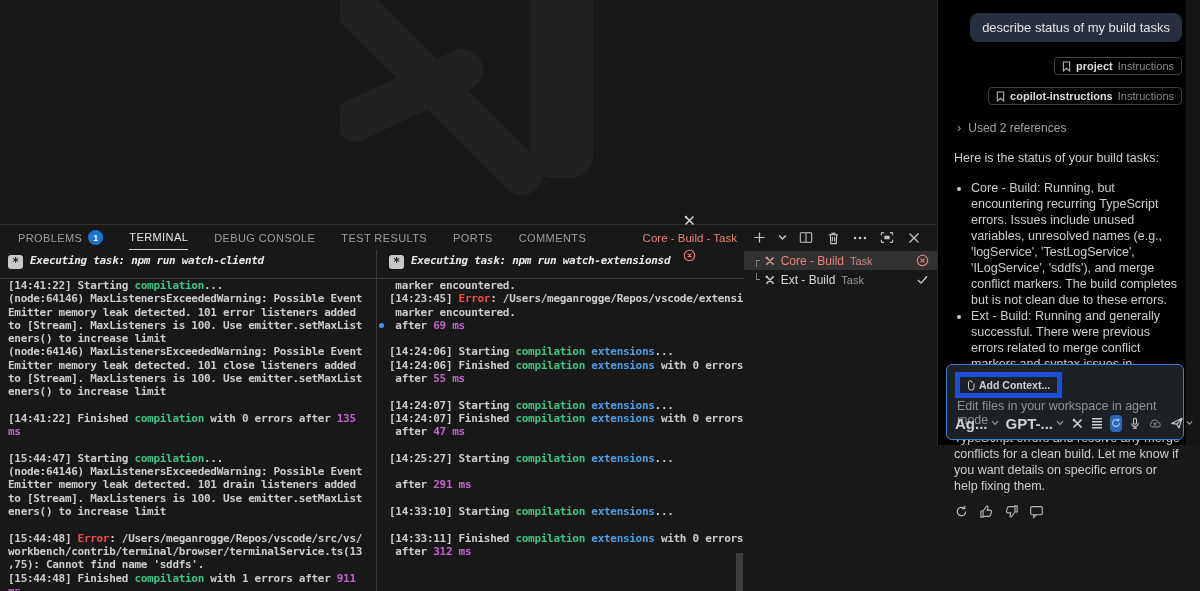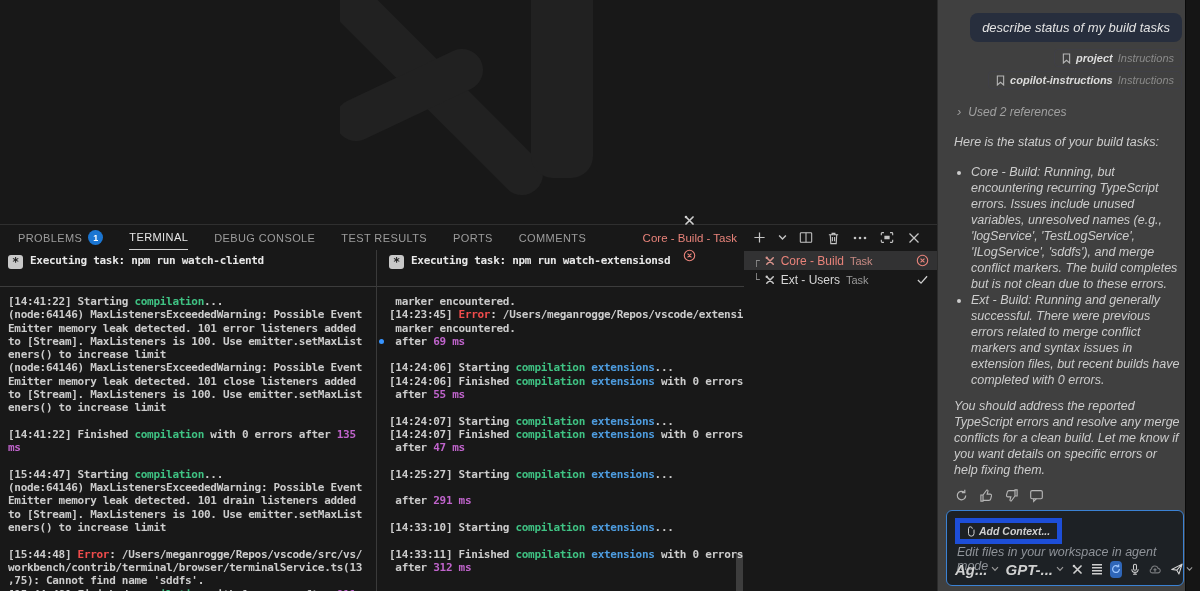--- a/index.html
+++ b/index.html
@@ -23,44 +23,44 @@
   svg.ic { display:block; }
   .err-circle { display:inline-flex; }
   
   .term-area { position:absolute; left:0; top:25px; right:0; bottom:0; display:flex; }
   .term-pane { position:relative; overflow:hidden; padding-top:4px; font-family:"DejaVu Sans Mono", monospace; font-size:11px; font-weight:bold; letter-spacing:-.3px; line-height:13.3px; color:#ccc; }
   .term-pane.left { width:377px; border-right:1px solid #3a3a3a; }
   .term-pane.right { width:367px; }
   .term-pane.left .tline { padding-left:8px; }
   .term-pane.right .tline { padding-left:12px; }
   .tline { position:relative; white-space:pre; overflow:hidden; }
-  .thead { color:#e8e8e8; border-bottom:1px solid #3c3c3c; padding-bottom:17px; margin-bottom:8px; }
+  .thead { color:#e8e8e8; border-bottom:1px solid #3c3c3c; padding-bottom:9px; margin-bottom:0;font-style:italic; }
   .task-badge { display:inline-flex; align-items:center; justify-content:center; width:15px; height:14px; background:#c8c8c8; color:#1d1d1d; border-radius:3px; margin-right:7px; font-size:12px; line-height:14px; vertical-align:-2px; }
   .tdot::before { content:""; position:absolute; left:2px; top:4px; width:5px; height:5px; border-radius:50%; background:#3794ff; }
   .c-fg{color:#ccc} .c-hdr{color:#e8e8e8}
   .c-green{color:#3fc283} .c-blue{color:#4e9de0} .c-purple{color:#c064cc} .c-red{color:#f14c4c}
   .term-scrollbar { position:absolute; right:1px; bottom:0; width:7px; height:38px; background:#515151; opacity:.65; }
   
   .task-list { width:193px; padding-top:1px; }
   .task-row { display:flex; align-items:center; height:19px; padding:0 8px 0 9px; font-size:12px; cursor:pointer; }
   .task-row.selected { background:#323233; }
   .task-branch { font-family:"DejaVu Sans Mono", monospace; color:#8a8a8a; font-size:11px; margin-right:4px; }
   .task-tools { margin-right:5px; display:flex; }
   .task-name { margin-right:6px; }
   .task-row.selected .task-name { color:#e8837a; }
   .task-row .task-name { color:#d6d6d6; }
   .task-kind { font-size:11px; color:#9a9a9a; }
   .task-row.selected .task-kind { color:#c68a83; }
   .task-status { margin-left:auto; display:flex; }
   
-  .chat { position:absolute; left:937px; top:0; width:263px; height:591px; background:#404040; border-left:1px solid #2b2b2b;font-style:italic; }
+  .chat { position:absolute; left:937px; top:0; width:263px; height:445px; background:#000000; border-left:1px solid #2b2b2b; }
   .chat-gutter { position:absolute; right:0; top:0; width:15px; height:100%; background:#151515; border-left:1px solid #0a0a0a; }
   .chat-content { position:absolute; left:0; top:0; right:15px; bottom:0; padding:13px 3px 0 13px; display:flex; flex-direction:column; font-size:12.5px; color:#ccc; }
   .bubble { align-self:flex-end; background:#272e3d; border-radius:8px; padding:7px 12px; font-size:13px; color:#e3e3e3; margin-bottom:7px; max-width:225px; }
-  .chip { align-self:flex-end; display:flex; align-items:center; gap:5px; border:1px solid #3f3f46; border-radius:4px; padding:2px 7px; margin-bottom:4px; font-size:11px; cursor:pointer; }
+  .chip { align-self:flex-end; display:flex; align-items:center; gap:5px; border:1px solid #3f3f46; border-radius:4px; padding:2px 7px; margin-bottom:4px; font-size:11px; cursor:pointer;margin-top:8px; }
   .chip-name { color:#dcdcdc; font-weight:bold; }
   .chip-kind { color:#8a8a8a; }
   .refs { display:flex; align-items:center; gap:7px; color:#a0a0a0; font-size:12px; margin:11px 0 0 6px; cursor:pointer; }
   .refs-chev { color:#a0a0a0; font-size:13px; }
   .intro { margin:15px 0 0 3px; line-height:16px; }
   .chat ul { margin:14px 0 0 3px; padding-left:17px; list-style:disc; }
   .chat li { line-height:16px; margin-bottom:0; color:#ccc; }
   .closing { margin:10px 0 0 3px; line-height:16px; }
   .resp-actions { display:flex; gap:7px; margin:7px 0 0 1px; }
   .resp-actions .icon-btn { color:#b6b6b6; }
@@ -359,21 +359,21 @@
             </span>
           </div>
           <div class="task-row">
             <span class="task-branch">└</span>
             <span class="task-tools">
               <svg class="ic" width="12" height="12" viewBox="0 0 14 14" fill="none" stroke="#c8c8c8" stroke-width="1.8" stroke-linecap="round">
                 <path d="M3.2 10.8 10.8 3.2M3.2 3.2l7.6 7.6"></path>
                 <circle cx="3.2" cy="3.2" r="1.4" fill="#c8c8c8" stroke="none"></circle>
               </svg>
             </span>
-            <span class="task-name">Ext - Users</span>
+            <span class="task-name">Ext - Build</span>
             <span class="task-kind">Task</span>
             <span class="task-status">
               <svg class="ic" width="13" height="11" viewBox="0 0 14 12" fill="none" stroke="#cfcfcf" stroke-width="1.4">
                 <path d="M2 6.5 5.4 10 12 2.5"></path>
               </svg>
             </span>
           </div>
         </div>
     </div>
   </div>

